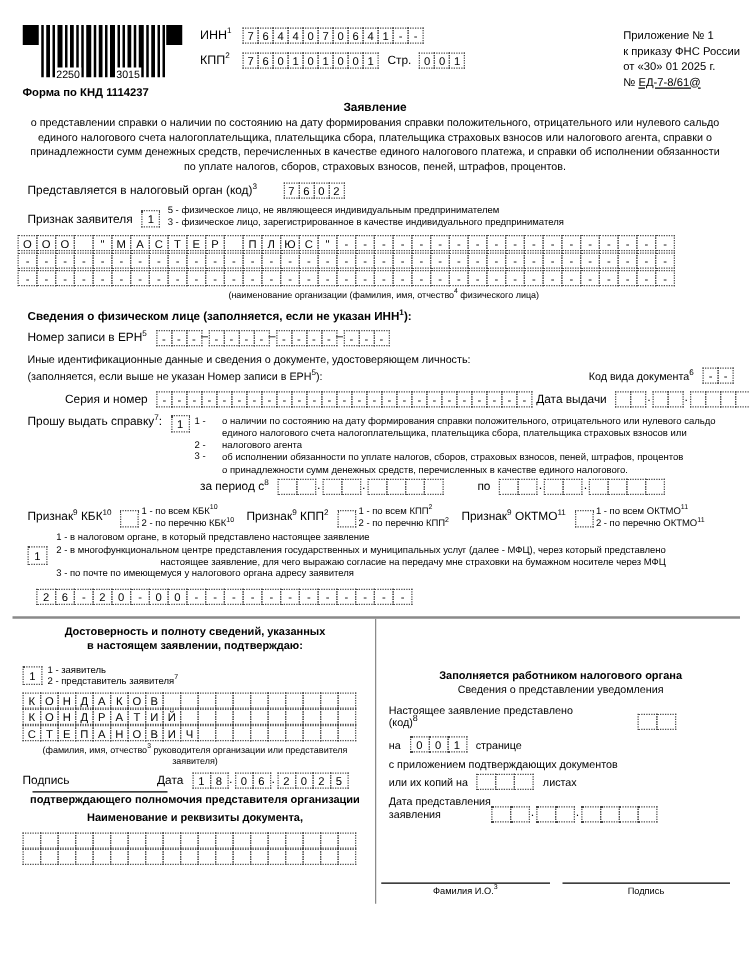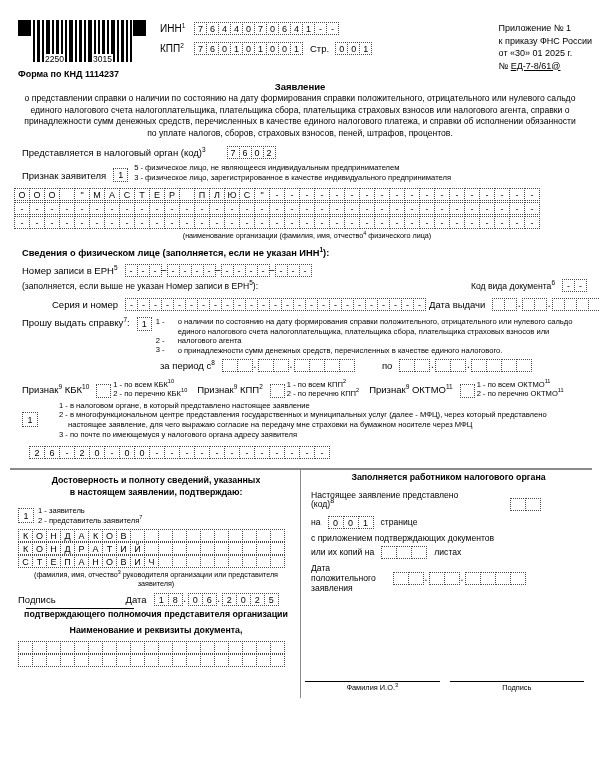--- a/index.html
+++ b/index.html
@@ -166,20 +166,21 @@
     border-right: 1.5px solid #8a8a8a;
     padding: 5px 6px 0 8px;
     box-sizing: border-box;
     position: relative;
   }
   .panel-r {
     width: 50%;
     padding: 2px 6px 0 10px;
     box-sizing: border-box;
     position: relative;
+    margin-top: 38px;
   }
   .ptitle {
     text-align: center;
     font-size: 8.8px;
     font-weight: bold;
     line-height: 11.5px;
   }
   .psub {
     text-align: center;
     font-size: 8.6px;
@@ -476,20 +477,21 @@
         <span class="cell">-</span>
       </span>
     <span class="sep">–</span>
     <span class="cells">
         <span class="cell">-</span>
         <span class="cell">-</span>
         <span class="cell">-</span>
       </span>
   </div>
 
+  <div class="note" style="margin-top:5px;">Иные идентификационные данные и сведения о документе, удостоверяющем личность:</div>
 
   <div class="row" style="margin-top:2px;">
     <span class="lbl" style="font-size:8.6px;"><span>(заполняется, если выше не указан Номер записи в ЕРН</span><sup>5</sup><span>):</span></span>
     <span style="margin-left:auto;display:flex;align-items:center;padding-right:14px;">
       <span class="lbl" style="font-size:8.6px;"><span>Код вида документа</span><sup>6</sup></span>
       <span class="gap"></span>
       <span class="cells">
           <span class="cell">-</span>
           <span class="cell">-</span>
         </span>
@@ -550,20 +552,21 @@
     <span class="lbl"><span>Прошу выдать справку</span><sup>7</sup>:</span>
     <span class="gap"></span>
     <span class="cell" style="height:14px;width:15px;line-height:13px;">1</span>
     <span class="small" style="margin-left:5px;width:22px;">
       <div>1 -</div>
       <div style="margin-top:9px;">2 -</div>
       <div>3 -</div>
     </span>
     <span class="small" style="width:395px;">
       <div>о наличии по состоянию на дату формирования справки положительного, отрицательного или нулевого сальдо единого налогового счета налогоплательщика, плательщика сбора, плательщика страховых взносов или налогового агента</div>
+      <div>об исполнении обязанности по уплате налогов, сборов, страховых взносов, пеней, штрафов, процентов</div>
       <div>о принадлежности сумм денежных средств, перечисленных в качестве единого налогового.</div>
     </span>
   </div>
 
   <div class="row" style="margin-top:3px;padding-left:160px;">
     <span class="lbl"><span>за период с</span><sup>8</sup></span>
     <span class="gap"></span>
     <span class="cells">
         <span class="cell" style="width: 16px;"></span>
         <span class="cell" style="width: 16px;"></span>
@@ -621,24 +624,24 @@
     <span class="gap"></span>
     <span class="cell" style="margin-top:4px;height:14px;width:15px;"></span>
     <span class="small" style="margin-left:3px;">
       <div><span>1 - по всем ОКТМО</span><sup>11</sup></div>
       <div><span>2 - по перечню ОКТМО</span><sup>11</sup></div>
     </span>
   </div>
 
   <div class="row" style="align-items:center;margin-top:2px;">
     <span class="cell" style="height:15px;width:16px;line-height:14px;">1</span>
-    <span class="small" style="margin-left:22px;">
+    <span class="small" style="margin-left:8px;">
       <div>1 - в налоговом органе, в который представлено настоящее заявление</div>
       <div>2 - в многофункциональном центре представления государственных и муниципальных услуг (далее - МФЦ), через который представлено</div>
-      <div style="padding-left:9px;">настоящее заявление, для чего выражаю согласие на передачу мне страховки на бумажном носителе через МФЦ</div>
+      <div style="padding-left:9px;text-align:right;">настоящее заявление, для чего выражаю согласие на передачу мне страховки на бумажном носителе через МФЦ</div>
       <div>3 - по почте по имеющемуся у налогового органа адресу заявителя</div>
     </span>
   </div>
 
   <div class="row" style="margin-top:7px;">
     <span class="gap"></span>
     <span class="cells">
         <span class="cell" style="width: 16px;">2</span>
         <span class="cell" style="width: 16px;">6</span>
         <span class="cell" style="width: 16px;">-</span>
@@ -811,20 +814,21 @@
             <span class="cell" style="width: 15px;"></span>
             <span class="cell" style="width: 15px;"></span>
             <span class="cell" style="width: 15px;"></span>
             <span class="cell" style="width: 15px;"></span>
           </div>
       </div>
     </div>
 
     <div class="panel-r">
       <div class="ptitle">Заполняется работником налогового органа</div>
+      <div class="psub">Сведения о представлении уведомления</div>
 
       <div class="prow" style="margin-top:6px;">
         <span>Настоящее заявление представлено</span>
       </div>
       <div class="prow" style="margin-top:-2px;">
         <span><span>(код)</span><sup>8</sup></span>
         <span style="margin-left:auto;padding-right:46px;" class="cells">
             <span class="cell" style="width: 16px;"></span>
             <span class="cell" style="width: 16px;"></span>
           </span>
@@ -851,21 +855,21 @@
         <span class="cells">
             <span class="cell" style="width: 16px;"></span>
             <span class="cell" style="width: 16px;"></span>
             <span class="cell" style="width: 16px;"></span>
           </span>
         <span style="margin-left:8px;">листах</span>
       </div>
 
       <div class="prow" style="margin-top:4px;align-items:flex-start;">
         <span style="width:82px;">
-          <span>Дата положительного</span><br>
+          <span>Дата представления</span><br>
           <span>заявления</span>
         </span>
         <span style="display:flex;align-items:center;margin-top:9px;">
           <span class="cells">
               <span class="cell" style="width: 16px;"></span>
               <span class="cell" style="width: 16px;"></span>
             </span>
           <span class="sep">.</span>
           <span class="cells">
               <span class="cell" style="width: 16px;"></span>

